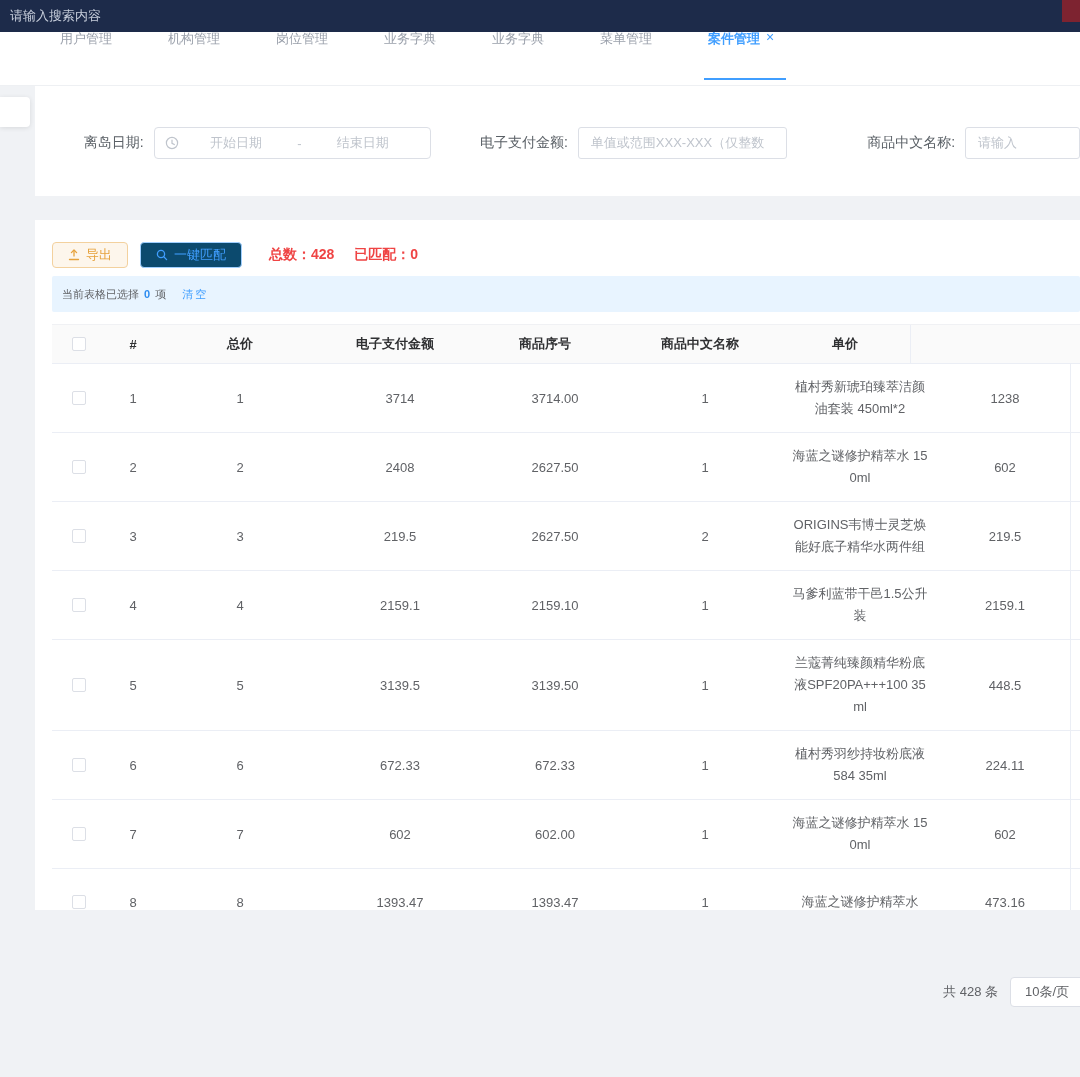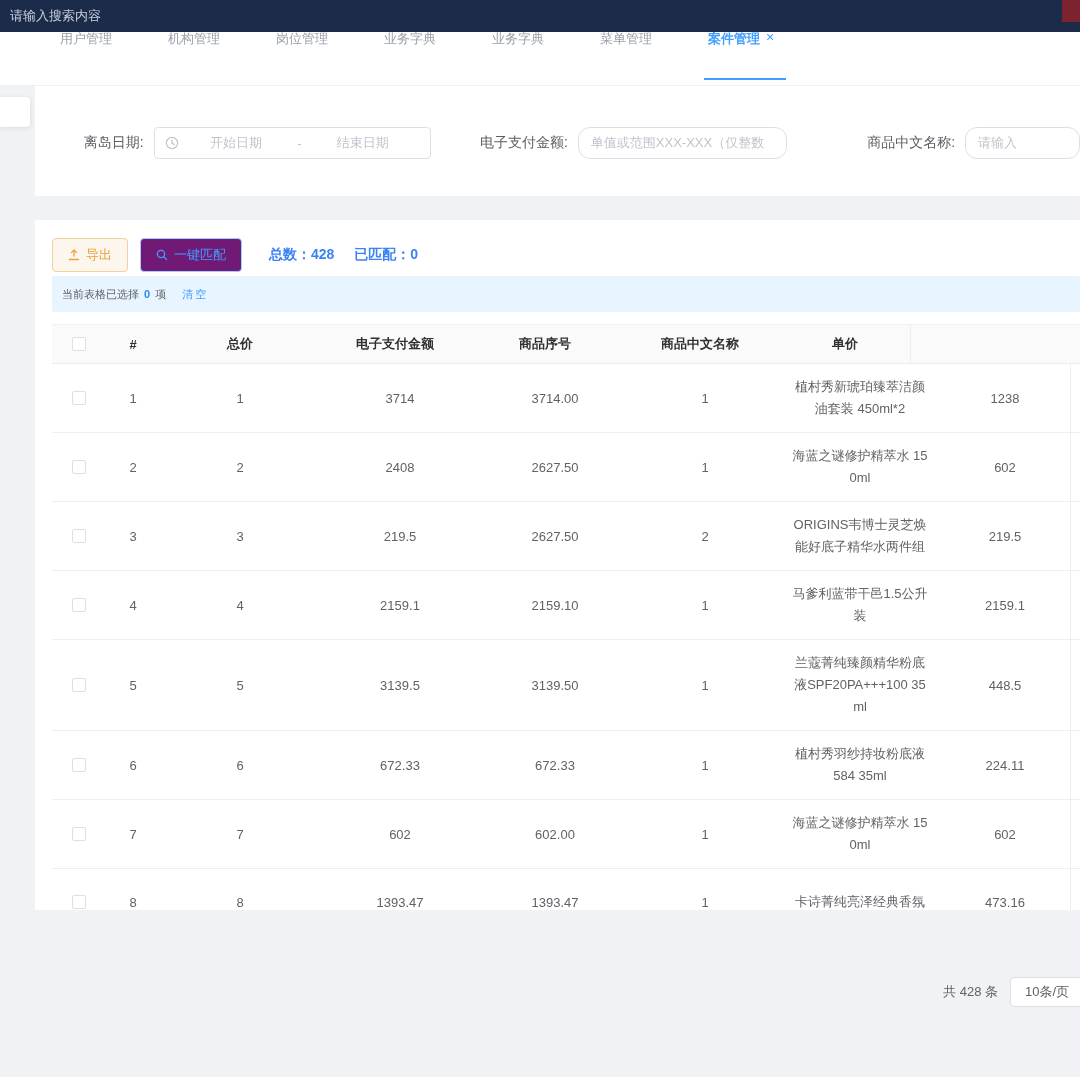--- a/index.html
+++ b/index.html
@@ -28,32 +28,32 @@
   
   .filter-card { position:absolute; top:86px; left:35px; width:1045px; height:110px; background:#fff; overflow:hidden; }
   .filter-row { display:flex; align-items:center; height:32px; margin-top:41px; font-size:14px; }
   .f-label { color:#5a6066; white-space:nowrap; }
   .lbl-date { width:125px; text-align:right; padding-right:10px; }
   .lbl-amount { margin-left:45px; width:107px; text-align:right; padding-right:10px; }
   .lbl-name { margin-left:78px; width:105px; text-align:right; padding-right:10px; }
   .date-range { width:292px; height:32px; border:1px solid #dcdfe6; border-radius:4px; background:#fff; display:flex; align-items:center; padding:0 10px; }
   .date-range .ph { flex:1; text-align:center; color:#bfc4cc; font-size:13px; }
   .date-sep { color:#bfc4cc; font-size:13px; padding:0 4px; }
-  .f-input { height:32px; border:1px solid #dcdfe6; border-radius:12px; background:#fff; color:#bfc4cc; font-size:13px; display:flex; align-items:center; padding:0 12px; white-space:nowrap; overflow:hidden; }
+  .f-input { height:32px; border:1px solid #dcdfe6; border-radius:3px; background:#fff; color:#bfc4cc; font-size:13px; display:flex; align-items:center; padding:0 12px; white-space:nowrap; overflow:hidden; }
   .input-amount { width:220px; }
   .input-name { width:120px; }
 
   
   .table-card { position:absolute; top:220px; left:35px; width:1045px; height:690px; background:#fff; overflow:hidden; padding:18px 0 0 17px; }
 
   .toolbar { display:flex; align-items:center; height:34px; }
-  .btn { height:34px; display:inline-flex; align-items:center; gap:6px; border-radius:4px; padding:0 15px; font-size:13px; cursor:pointer; }
+  .btn { height:26px; display:inline-flex; align-items:center; gap:6px; border-radius:4px; padding:0 15px; font-size:13px; cursor:pointer; }
   .btn-export { background:#fdf6ec; border:1px solid #f3d19e; color:#e6a23c; }
-  .btn-match { background:#701a75; border:1px solid #a0cfff; color:#409eff; margin-left:12px; }
-  .counts { margin-left:27px; display:flex; align-items:center; gap:20px; font-size:14px; color:#3b82f6; font-weight:bold; }
+  .btn-match { background:#0c4a6e; border:1px solid #a0cfff; color:#409eff; margin-left:12px; }
+  .counts { margin-left:27px; display:flex; align-items:center; gap:20px; font-size:14px; color:#ef4444; font-weight:bold; }
 
   .selection-bar { margin-top:4px; width:1028px; height:30px; background:#e8f4ff; border-radius:2px; display:flex; align-items:center; padding:18px 10px; font-size:11px; color:#606266; }
   .sel-count { color:#2d8cf0; font-weight:bold; margin:0 5px; }
   .sel-clear { color:#409eff; margin-left:16px; letter-spacing:2px; cursor:pointer; }
 
   .table { margin-top:12px; }
   .thead { display:flex; width:1118px; height:40px; background:#fafafa; border-top:1px solid #f0f1f4; border-bottom:1px solid #ebeef5; }
   .thead .cell { font-weight:bold; color:#303133; }
   .trow { display:flex; width:1118px; min-height:67px; border-bottom:1px solid #ebeef5; background:#fff; }
   .cell { display:flex; align-items:center; justify-content:center; text-align:center; font-size:13px; color:#606266; padding:12px 0; }
@@ -272,21 +272,21 @@
           </div>
           <div class="trow">
             <div class="cell c-check">
               <span class="checkbox"></span>
             </div>
             <div class="cell c-index">8</div>
             <div class="cell c-number">8</div>
             <div class="cell c-total">1393.47</div>
             <div class="cell c-epay">1393.47</div>
             <div class="cell c-serial">1</div>
-            <div class="cell c-name">卡诗菁纯亮泽经典香氛</div>
+            <div class="cell c-name">海蓝之谜修护精萃水</div>
             <div class="cell c-unit">473.16</div>
             <div class="cell c-filler"></div>
           </div>
         </div>
     </div>
 
   </div>
 
   <div class="pagination">
     <span>共 428 条</span>

